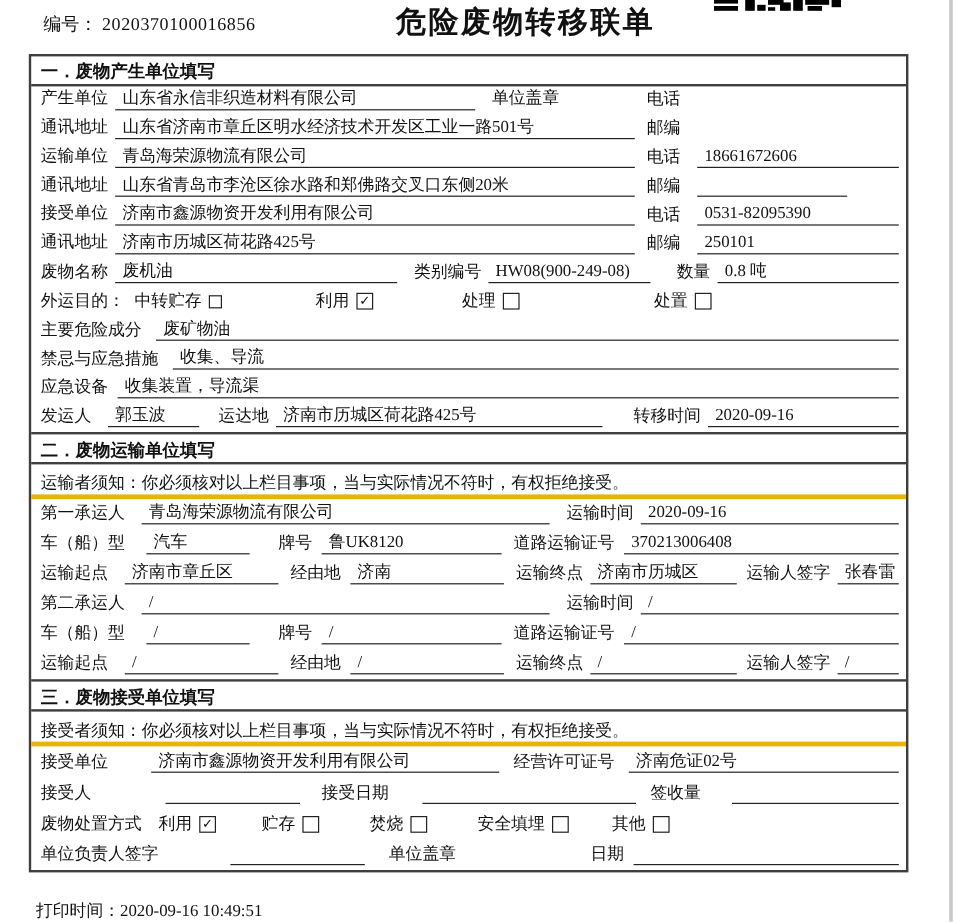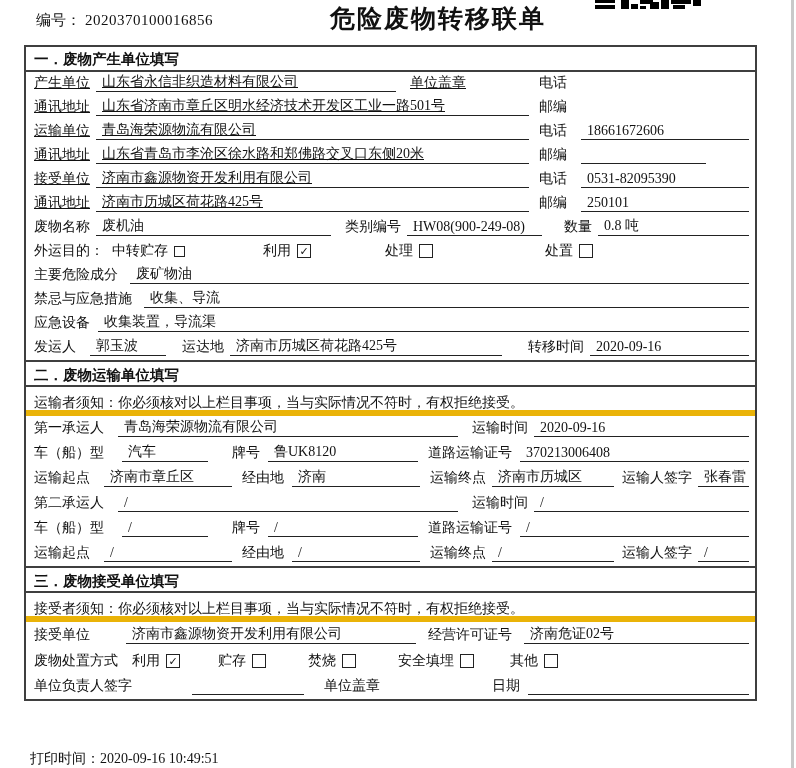--- a/index.html
+++ b/index.html
@@ -19,35 +19,35 @@
     position:absolute;left:24px;top:45px;width:733px;box-sizing:border-box;
     border:2px solid #3f3f3f;background:#fff;
   }
   .sec-title{
     height:25px;box-sizing:border-box;padding:3px 0 0 8px;
     font-weight:700;font-size:14.5px;border-bottom:2px solid #3f3f3f;white-space:nowrap;
   }
   .sec-title.mid{border-top:2px solid #3f3f3f;height:27px;padding-top:4px;}
   .notice{
     height:29px;box-sizing:border-box;padding:7px 0 0 8px;font-size:14px;
-    border-bottom:6px solid #eab308;white-space:nowrap;
+    border-bottom:4px solid #eab308;white-space:nowrap;
   }
   .row{
     display:flex;align-items:flex-end;box-sizing:border-box;
     height:24px;padding:0 6px 4px 8px;font-size:14px;
   }
   .row.h25{height:25px;}
   .row.h26{height:26px;}
   .lbl{white-space:nowrap;flex:0 0 auto;}
   .fld{
     border-bottom:1px solid #222;padding:0 2px 0 6px;min-height:16px;
     white-space:nowrap;box-sizing:border-box;flex:0 0 auto;
   }
   .grow{flex:1 1 auto;}
-  .lcol{flex:0 0 505px;display:flex;align-items:center;text-decoration:underline;}
+  .lcol{flex:0 0 505px;display:flex;align-items:flex-start;}
   .rcol{flex:1 1 auto;display:flex;align-items:flex-end;}
   .cb{
     display:inline-block;width:12px;height:12px;border:1px solid #222;
     font-size:11px;line-height:12px;text-align:center;margin:0 0 2px 6px;
     flex:0 0 auto;
   }
   .cb.sm{width:9px;height:9px;line-height:9px;font-size:8px;margin-bottom:3px;}
   .footer{position:absolute;left:30px;top:750px;font-size:14px;white-space:nowrap;}
 </style>
 </head>
@@ -248,20 +248,28 @@
   <div class="sec-title mid">三．废物接受单位填写</div>
   <div class="notice">接受者须知：你必须核对以上栏目事项，当与实际情况不符时，有权拒绝接受。</div>
 
   <div class="row h26">
     <span class="lbl" style="width:62px">接受单位</span>
     <span class="fld" style="margin-left:30px;width:290px">济南市鑫源物资开发利用有限公司</span>
     <span class="lbl" style="margin-left:12px">经营许可证号</span>
     <span class="fld grow" style="margin-left:12px">济南危证02号</span>
   </div>
 
+  <div class="row h26">
+    <span class="lbl" style="width:48px">接受人</span>
+    <span class="fld" style="margin-left:56px;width:112px"></span>
+    <span class="lbl" style="margin-left:18px">接受日期</span>
+    <span class="fld" style="margin-left:28px;width:178px"></span>
+    <span class="lbl" style="margin-left:12px">签收量</span>
+    <span class="fld grow" style="margin-left:26px"></span>
+  </div>
 
   <div class="row h26">
     <span class="lbl">废物处置方式</span>
     <span class="lbl" style="margin-left:14px">利用</span>
     <span class="cb">✓</span>
     <span class="lbl" style="margin-left:38px">贮存</span>
     <span class="cb"></span>
     <span class="lbl" style="margin-left:42px">焚烧</span>
     <span class="cb"></span>
     <span class="lbl" style="margin-left:42px">安全填埋</span>

